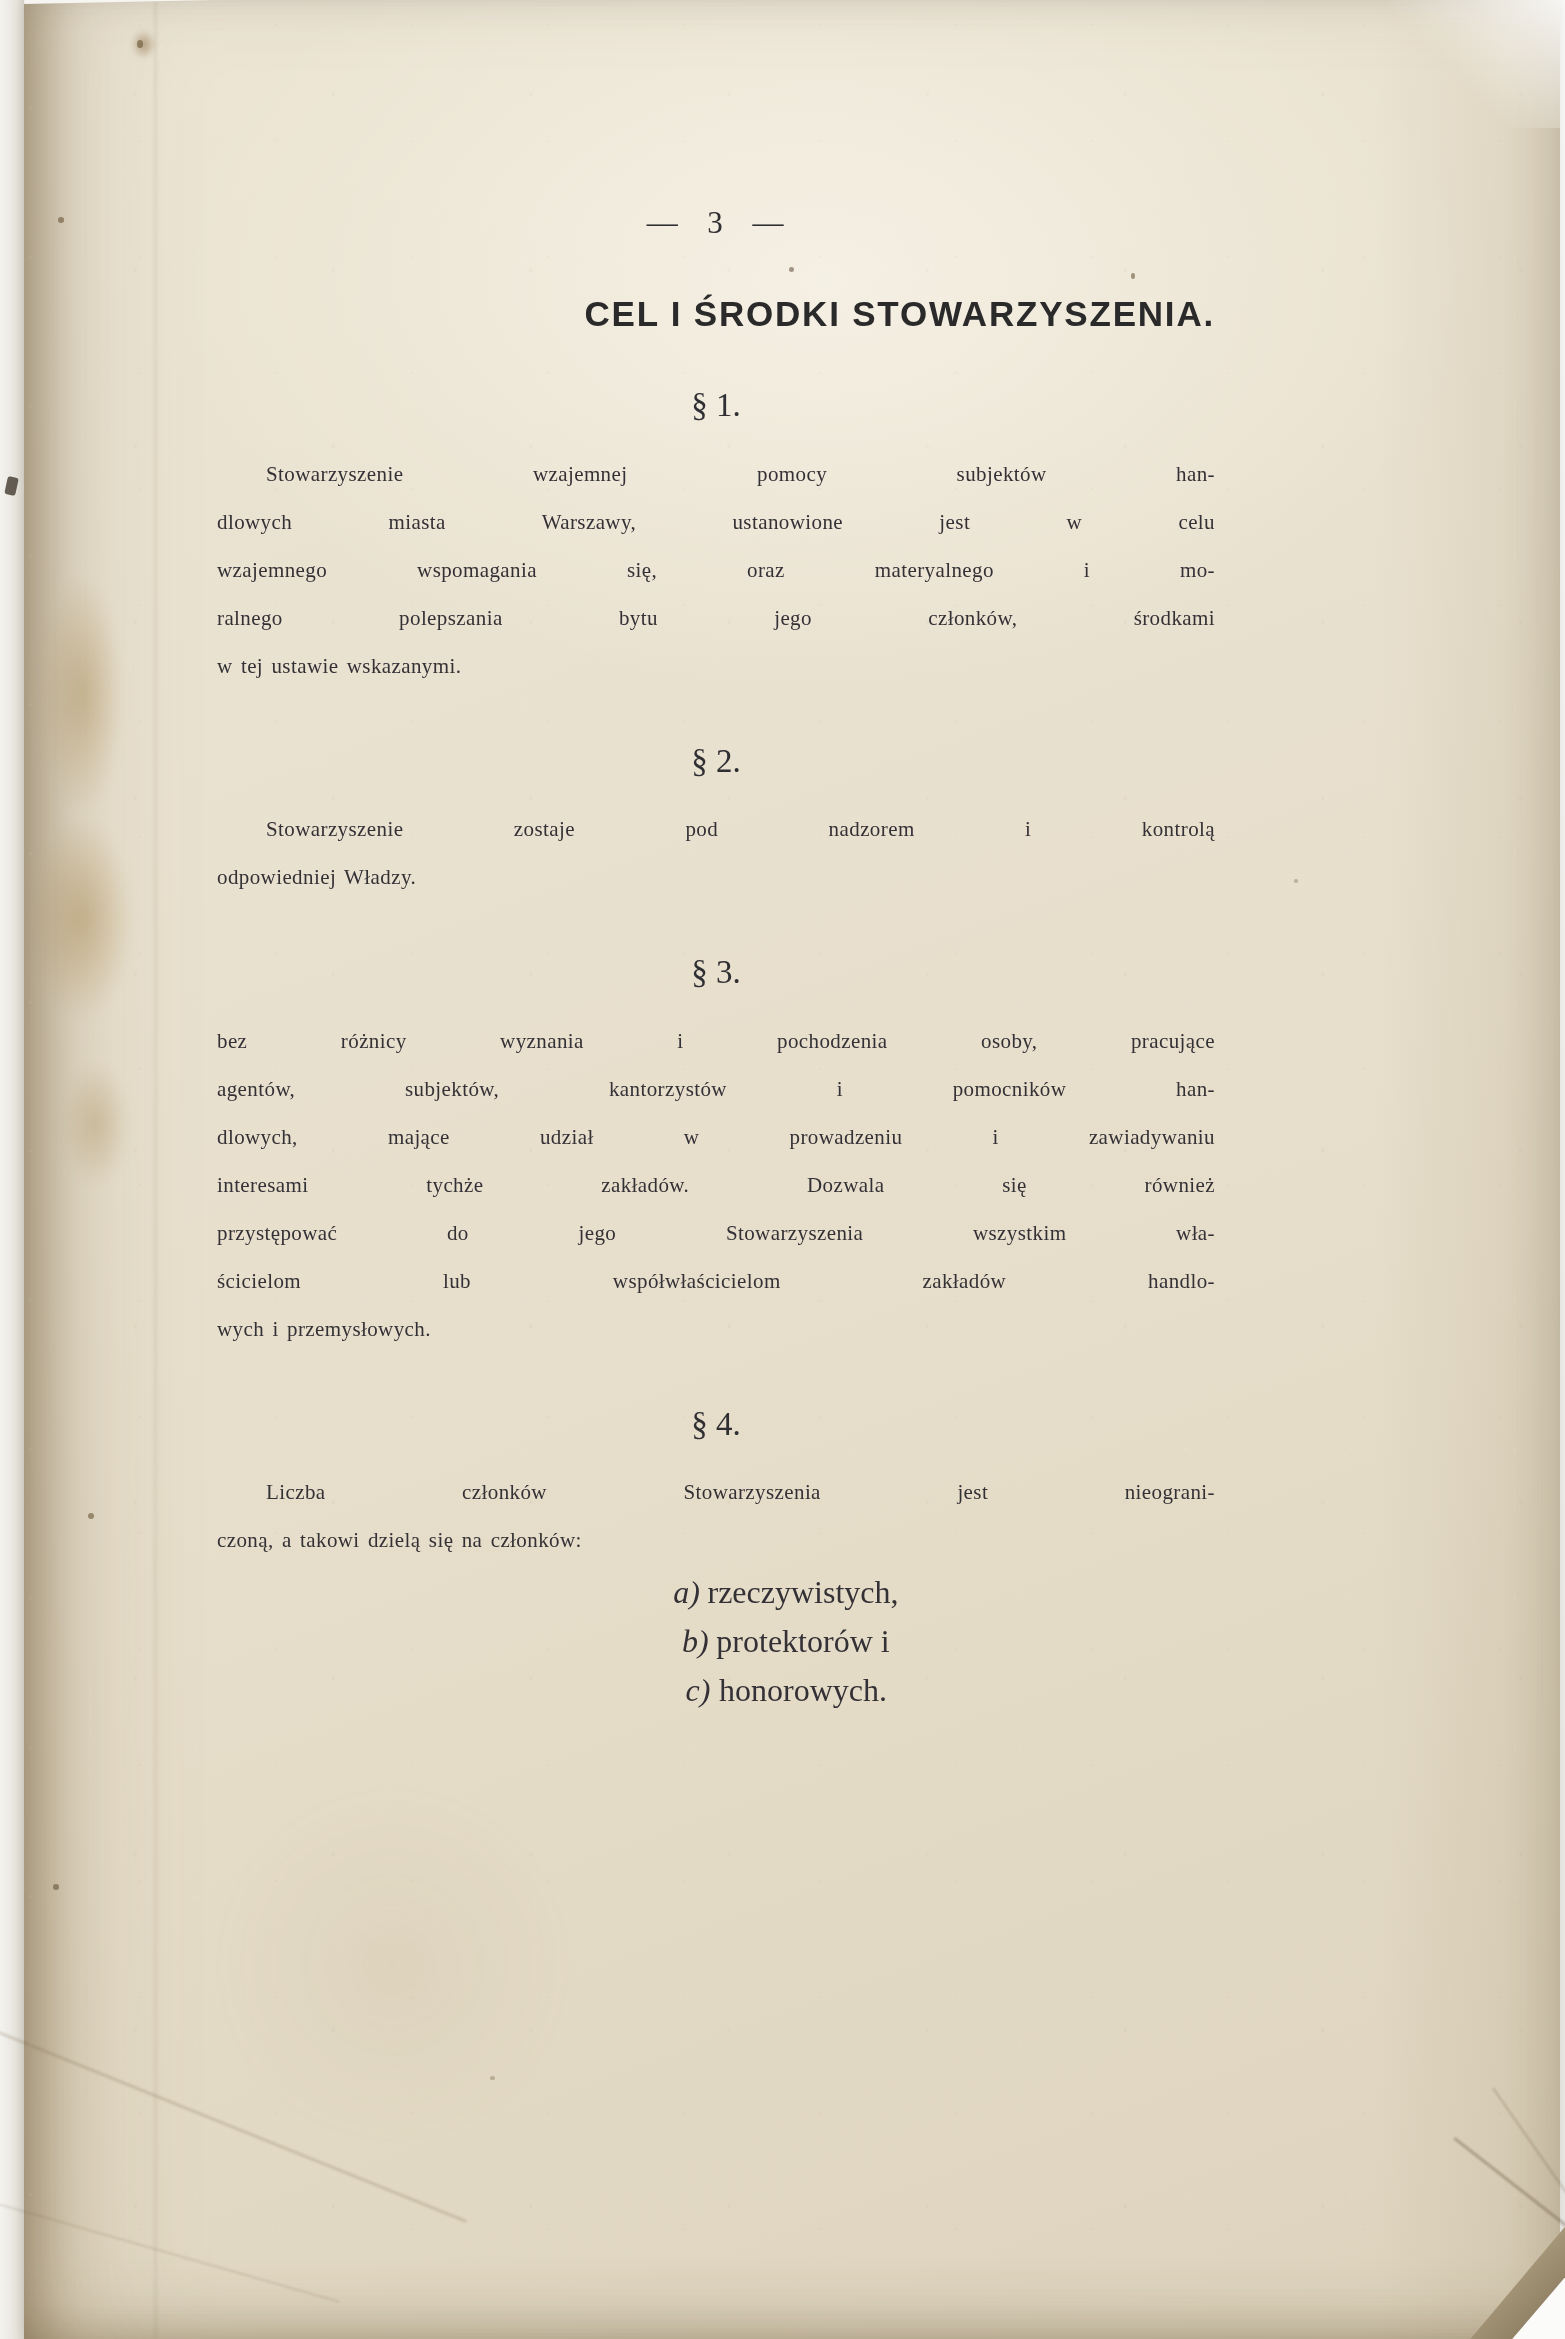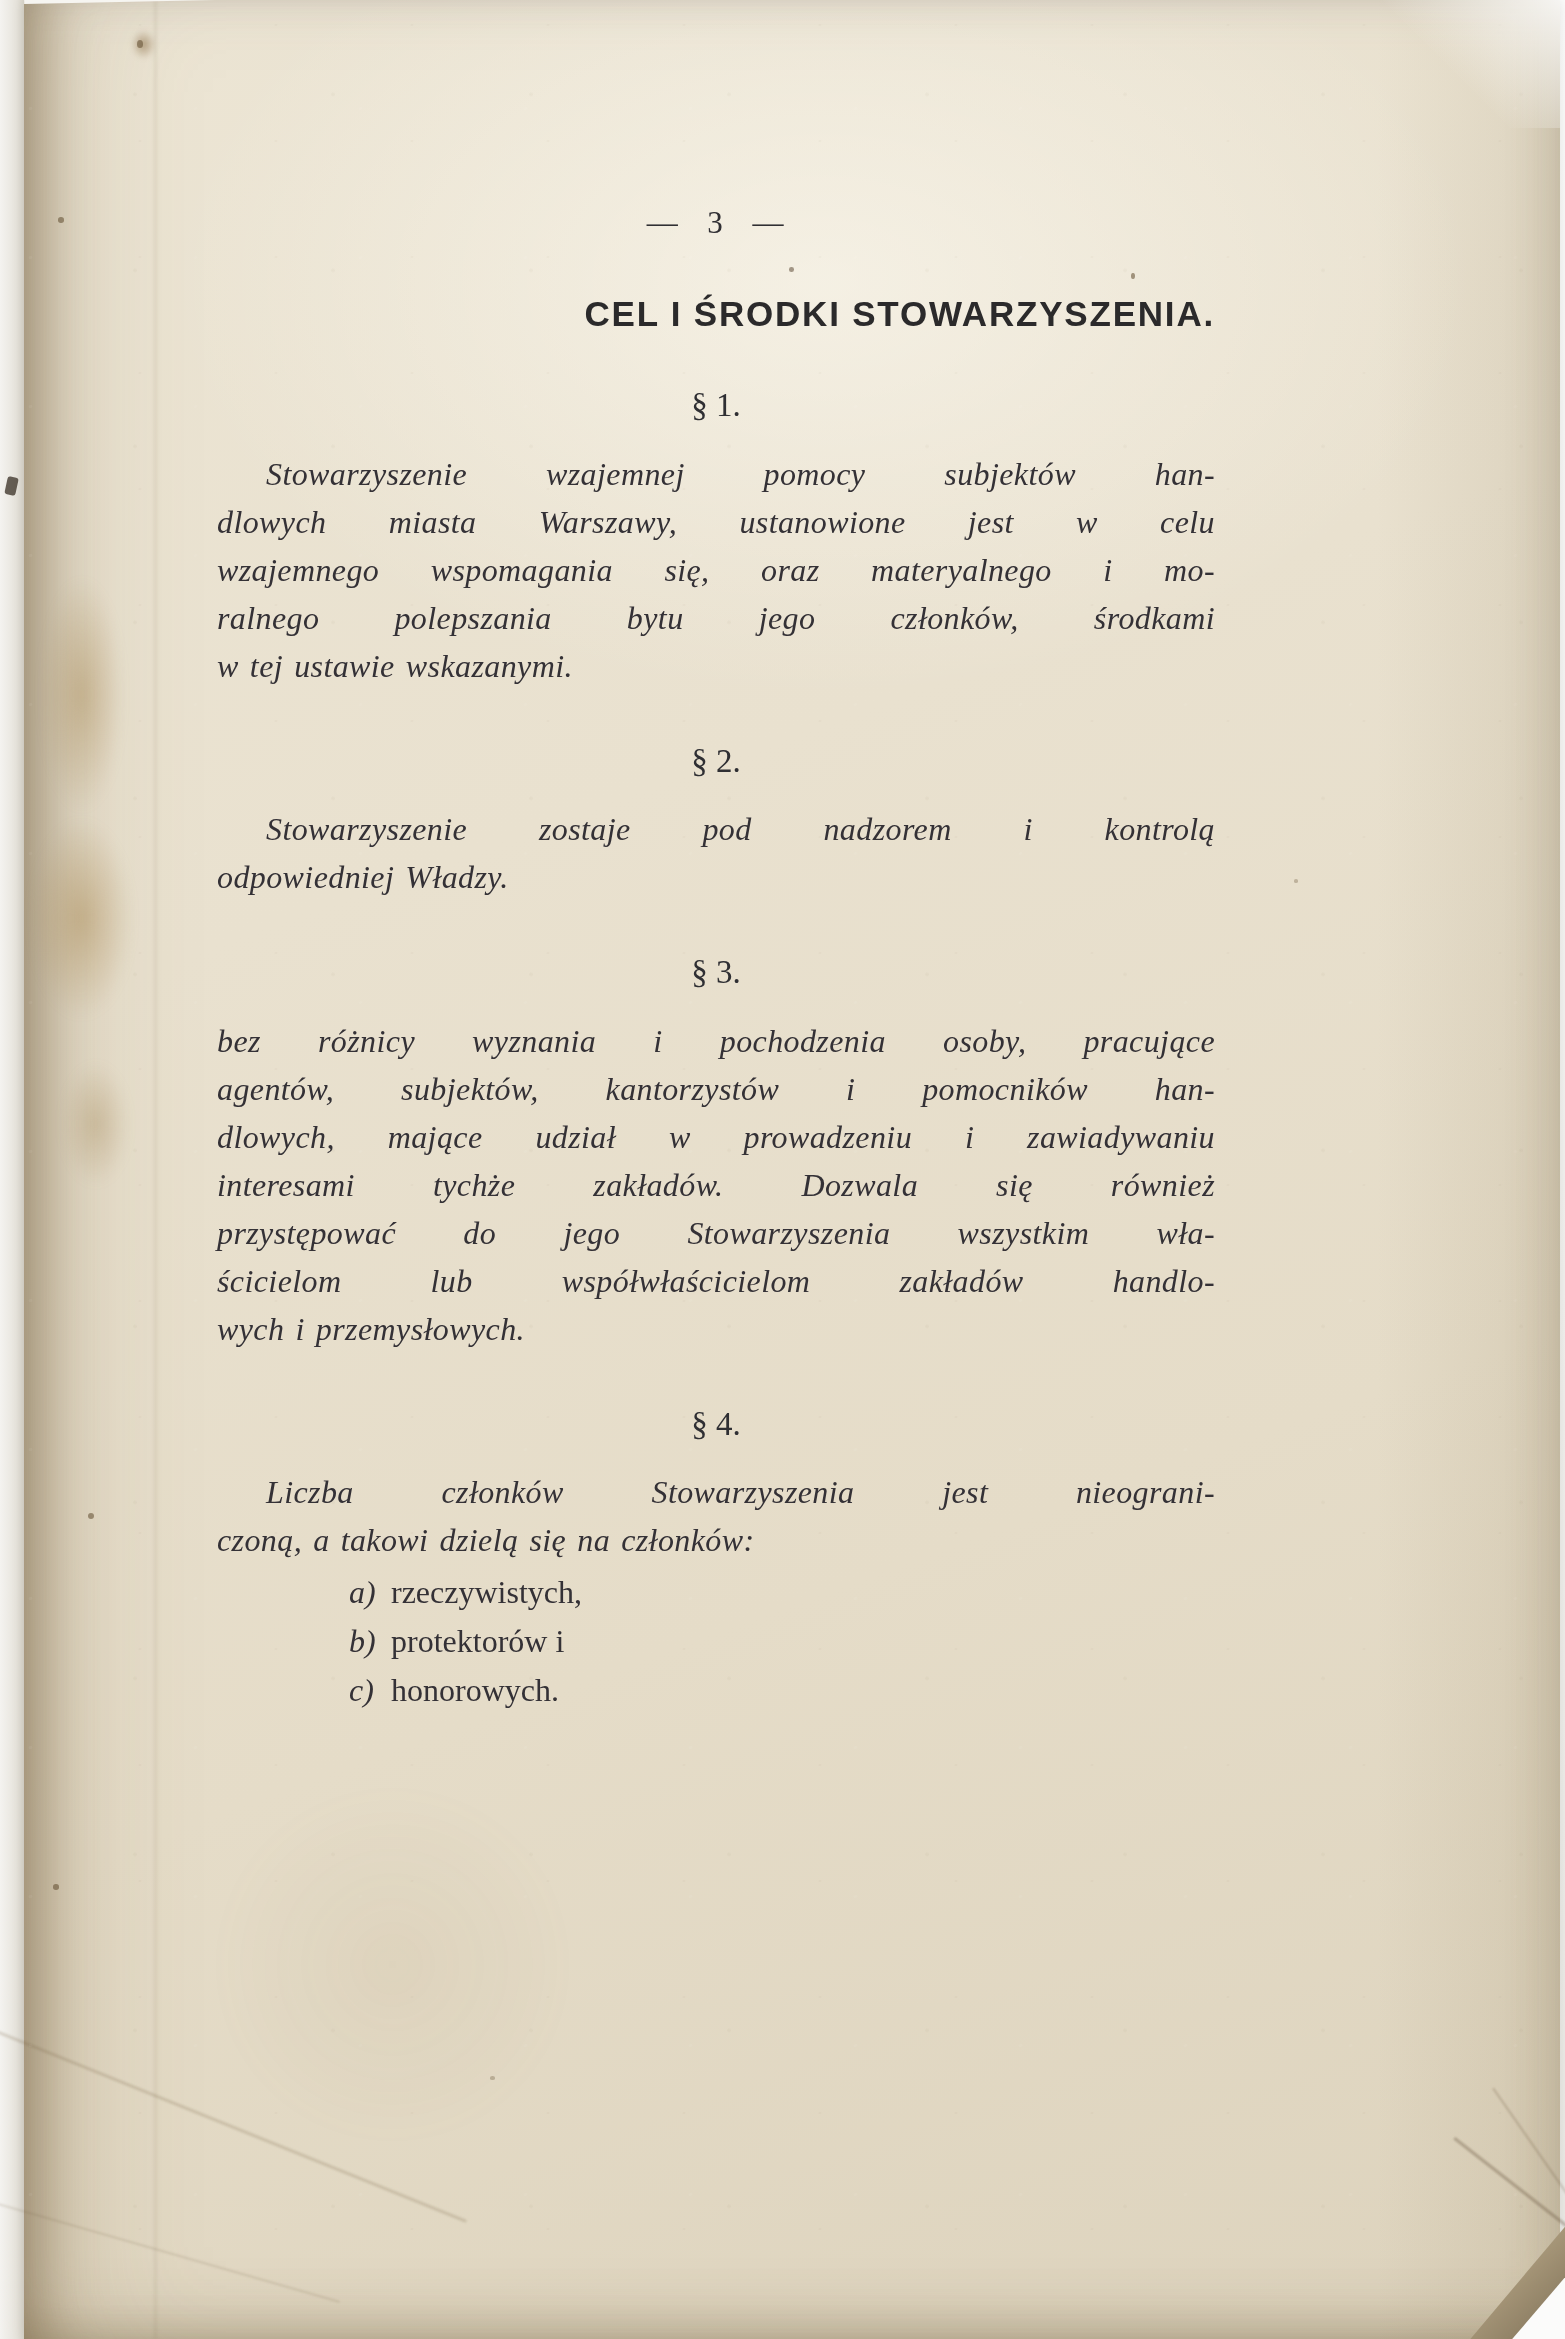--- a/index.html
+++ b/index.html
@@ -99,26 +99,26 @@
   .heading {
     text-align:right; margin-top:53px;
     font-family:"Liberation Sans", sans-serif; font-weight:700;
     font-size:35px; letter-spacing:1.8px; color:#2b2a2b;
   }
   .mark {
     text-align:center; font-size:33px; margin-top:53px; margin-bottom:25.6px;
     color:#2f2f33;
   }
   .line {
-    font-size:32px; line-height:48px; letter-spacing:0.4px; word-spacing:2.7px;
-    text-align:justify; text-align-last:justify;font-style:italic;
+    font-size:21px; line-height:48px; letter-spacing:0.4px; word-spacing:2.7px;
+    text-align:justify; text-align-last:justify;
   }
   .line.first { text-indent:49px; }
   .line.last  { text-align-last:left; }
-  .list { margin-top:3.7px; }
+  .list { margin-top:3.7px;text-align:center; }
   .list-item { font-size:32px; line-height:49px; padding-left:132px; }
   .list-label { font-style:italic; display:inline-block; width:42px; }
 </style>
 </head>
 <body>
 
 <div class="scene">
 
   <div class="outer-left"></div>
 

